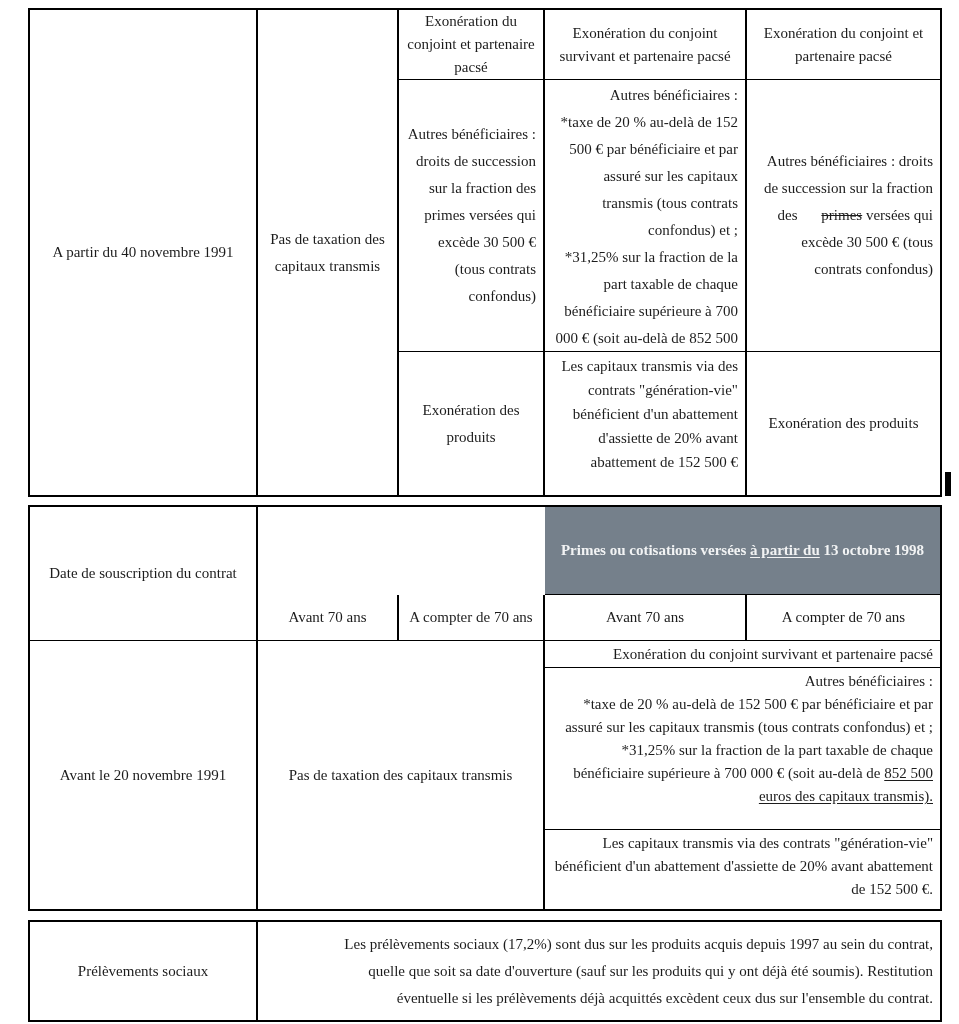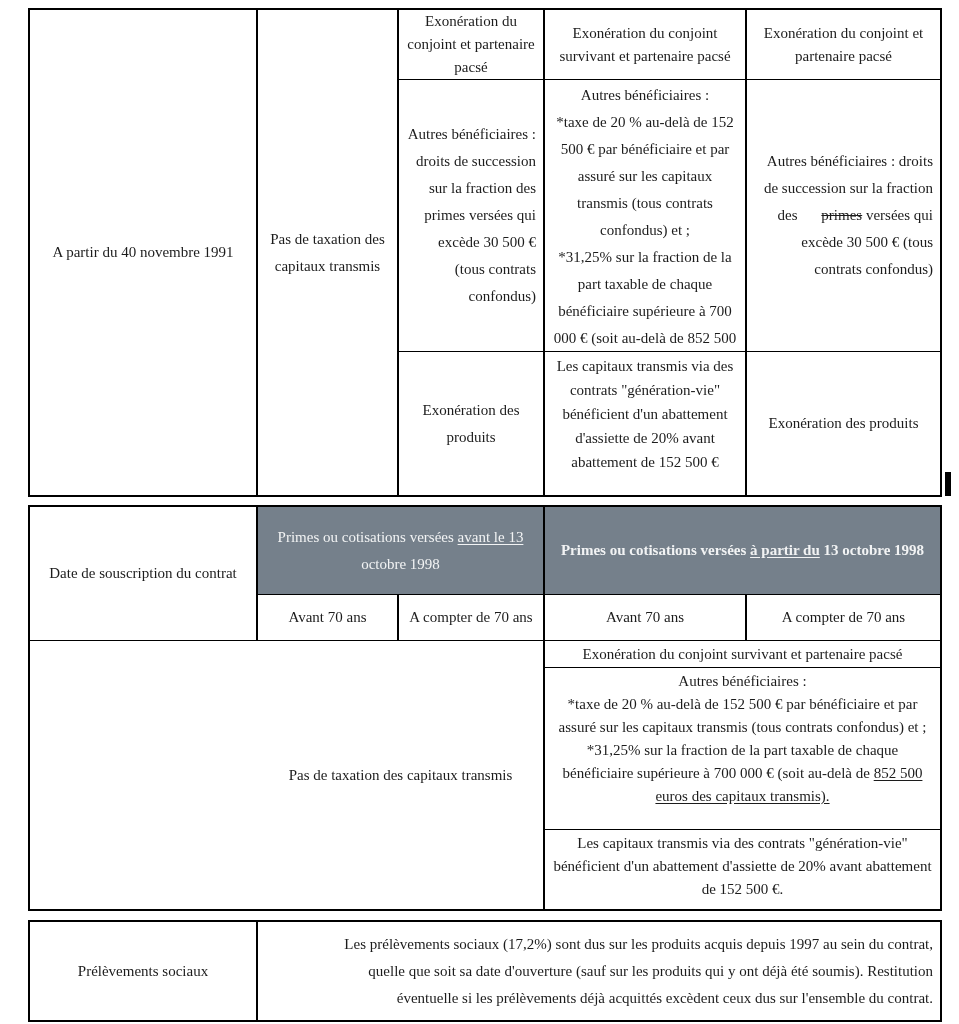--- a/index.html
+++ b/index.html
@@ -38,21 +38,21 @@
     border-right: 2px solid #000;
     border-bottom: 1px solid #000;
     padding: 2px 7px;
     overflow: hidden;
     line-height: 27px;
   }
   .nr { border-right: none; }
   .nb { border-bottom: none; }
   .ctr { display: flex; align-items: center; justify-content: center; text-align: center; }
   .vctr { display: flex; align-items: center; text-align: right; }
-  .topleft { text-align: center; }
+  .topleft { text-align: right; }
   .hdr { line-height: 23px; }
   .lh23 { line-height: 23px; }
   .lh24 { line-height: 24px; }
   .gray {
     background: #75808b;
     color: #f2f3f4;
   }
   .u { text-decoration: underline; text-underline-offset: 2px; }
   .s { text-decoration: line-through; margin-left: 20px; }
   .cursor-bar {
@@ -117,41 +117,41 @@
   </div>
 
   <div class="cursor-bar"></div>
 
   <div class="tbl t2">
 
     <div class="cell ctr" style="grid-column:1; grid-row:1 / span 2;">
       <span>Date de souscription du contrat</span>
     </div>
 
-    <div class="cell ctr gray" style="grid-column:2 / span 2; grid-row:1;">
-      <span><span>Primes ou cotisations versées </span><span class="u">avant le 13</span><span> octobre 1998</span></span>
-    </div>
 
     <div class="cell ctr gray nr" style="grid-column:4 / span 2; grid-row:1;font-weight:bold;">
       <span><span>Primes ou cotisations versées </span><span class="u">à partir du</span><span> 13 octobre 1998</span></span>
     </div>
 
     <div class="cell ctr" style="grid-column:2; grid-row:2;">
       <span>Avant 70 ans</span>
     </div>
     <div class="cell ctr" style="grid-column:3; grid-row:2;">
       <span>A compter de 70 ans</span>
     </div>
     <div class="cell ctr" style="grid-column:4; grid-row:2;">
       <span>Avant 70 ans</span>
     </div>
     <div class="cell ctr nr" style="grid-column:5; grid-row:2;">
       <span>A compter de 70 ans</span>
     </div>
 
+    <div class="cell ctr nb" style="grid-column:1; grid-row:3 / span 3;">
+      <span>Avant le 20 novembre 1991</span>
+    </div>
 
     <div class="cell ctr nb" style="grid-column:2 / span 2; grid-row:3 / span 3;">
       <span>Pas de taxation des capitaux transmis</span>
     </div>
 
     <div class="cell topleft lh23 nr" style="grid-column:4 / span 2; grid-row:3;">
       <span>Exonération du conjoint survivant et partenaire pacsé</span>
     </div>
 
     <div class="cell topleft lh23 nr" style="grid-column:4 / span 2; grid-row:4;">

